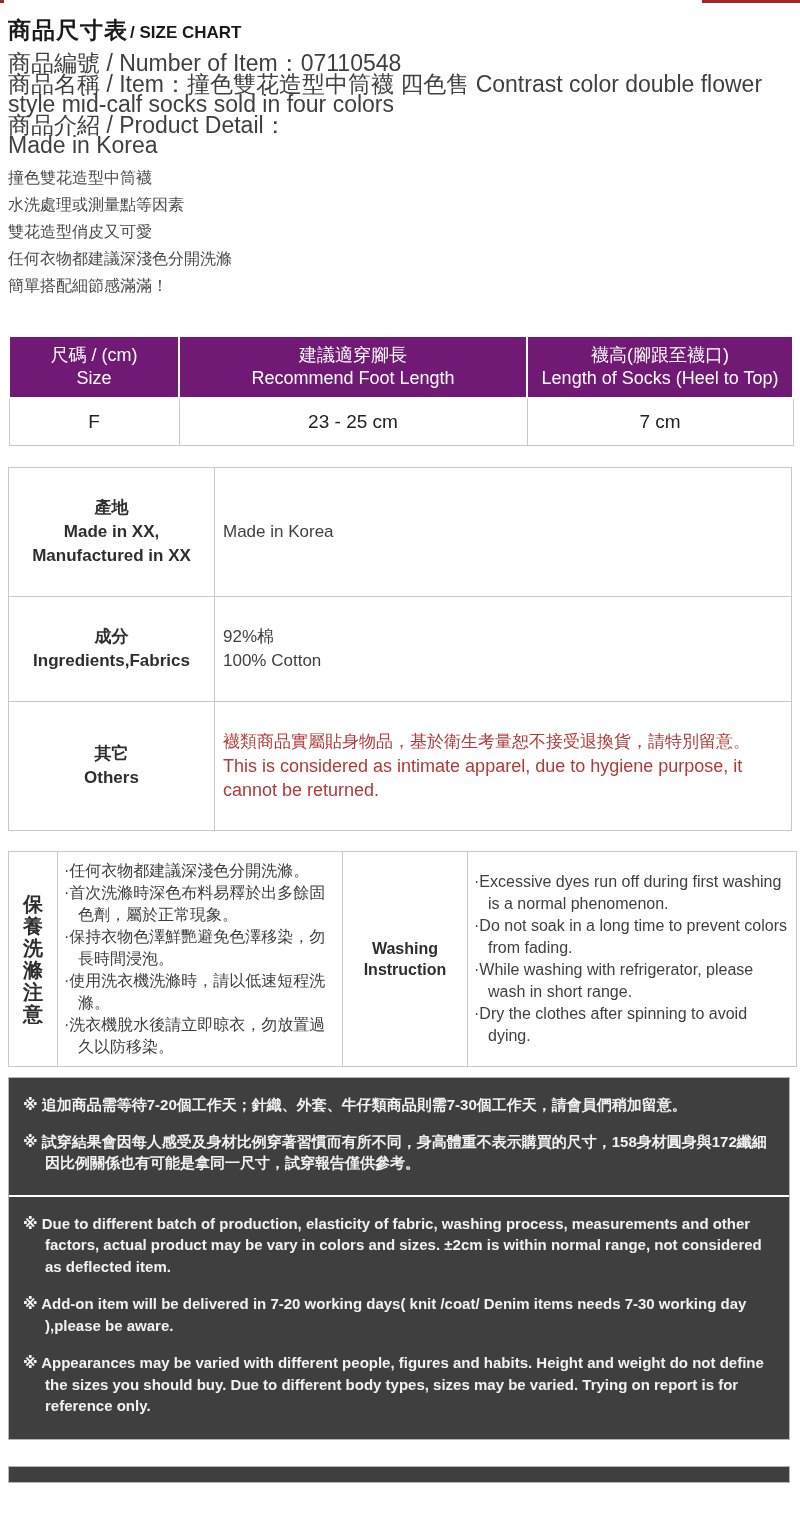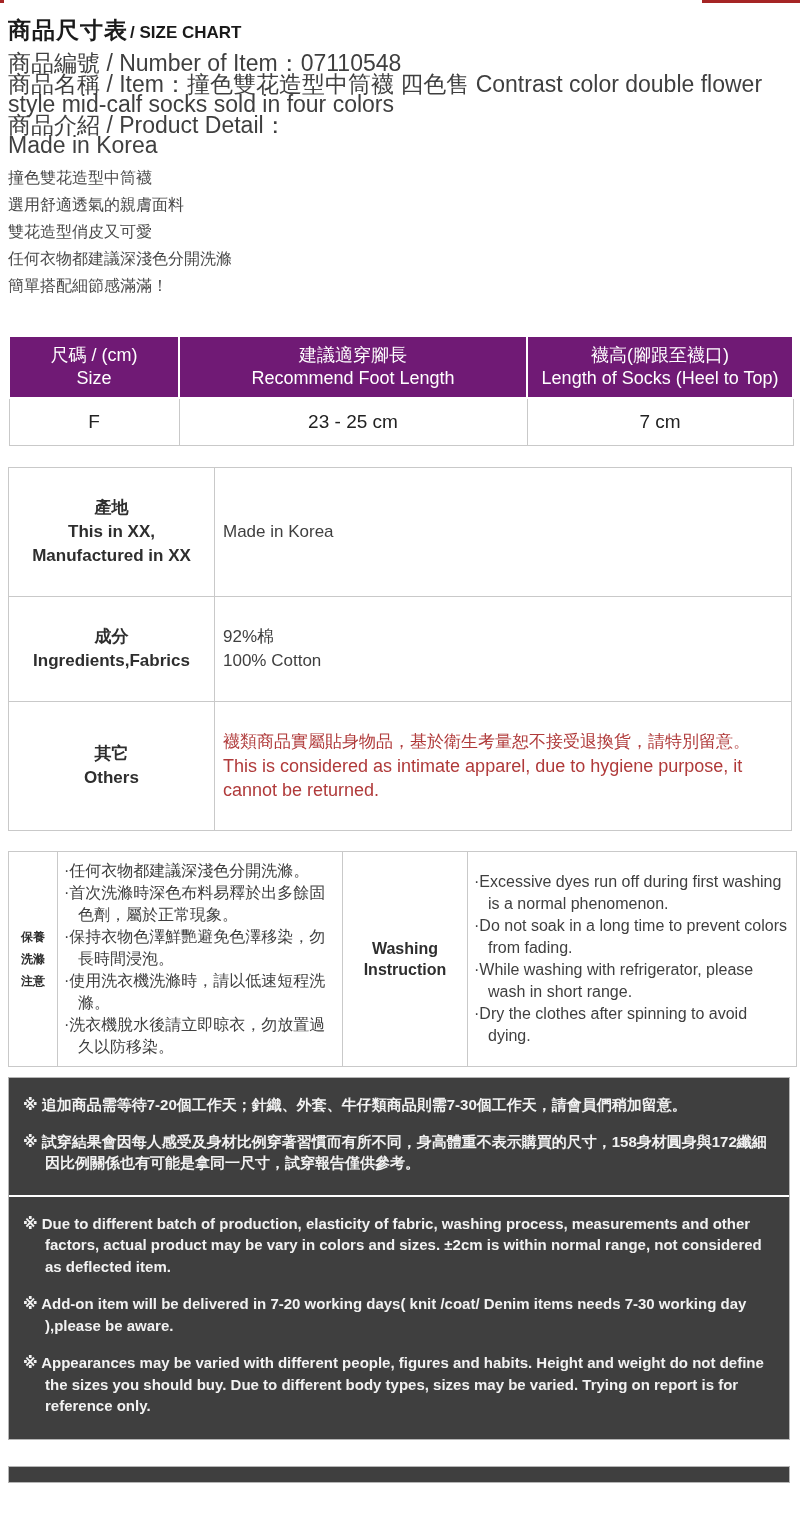--- a/index.html
+++ b/index.html
@@ -51,21 +51,21 @@
   }
   .details-table .label-cell span{display:block;}
   .details-table .value-cell{font-size:17px;line-height:24px;color:#3f3f3f;text-align:left;}
   .details-table .value-cell span{display:block;}
   .red-text span{display:block;color:#b03a3a;}
   .red-text .red-en{font-size:18px;line-height:24px;}
 
   
   .wash-table{margin-top:20px;}
   .wash-table td{border:1px solid #c9c9c9;vertical-align:middle;padding:8px 6px;}
-  .wash-label-zh{width:36px;text-align:center;font-weight:bold;font-size:12px;line-height:22px;color:#2e2e2e;}
+  .wash-label-zh{width:36px;text-align:center;font-weight:bold;font-size:20px;line-height:22px;color:#2e2e2e;}
   .wash-label-zh span{display:block;}
   .wash-zh{width:272px;}
   .wash-label-en{width:112px;text-align:center;font-weight:bold;font-size:16px;line-height:21px;color:#2e2e2e;}
   .wash-label-en span{display:block;}
   .wash-en{width:316px;}
   ul.wash-list{list-style:none;margin:0;padding:0;}
   ul.wash-list li{
     font-size:16px;line-height:22px;color:#3f3f3f;
     padding-left:14px;text-indent:-14px;margin:0;
   }
@@ -104,21 +104,21 @@
 
   <div class="info">
     <p>商品編號 / Number of Item：07110548</p>
     <p>商品名稱 / Item：撞色雙花造型中筒襪 四色售 Contrast color double flower style mid-calf socks sold in four colors</p>
     <p>商品介紹 / Product Detail：</p>
     <p>Made in Korea</p>
   </div>
 
   <div class="desc">
     <p>撞色雙花造型中筒襪</p>
-    <p>選用舒適透氣的親膚面料</p>
+    <p>水洗處理或測量點等因素</p>
     <p>雙花造型俏皮又可愛</p>
     <p>任何衣物都建議深淺色分開洗滌</p>
     <p>簡單搭配細節感滿滿！</p>
   </div>
 
   <table class="size-table">
     <colgroup>
         <col class="col-size">
         <col class="col-foot">
         <col class="col-height">
@@ -146,21 +146,21 @@
         <td>7 cm</td>
       </tr>
     </tbody>
   </table>
 
   <table class="details-table">
     <tbody>
       <tr>
         <td class="label-cell">
           <span>產地</span>
-          <span>This in XX,</span>
+          <span>Made in XX,</span>
           <span>Manufactured in XX</span>
         </td>
         <td class="value-cell">Made in Korea</td>
       </tr>
       <tr>
         <td class="label-cell">
           <span>成分</span>
           <span>Ingredients,Fabrics</span>
         </td>
         <td class="value-cell">

